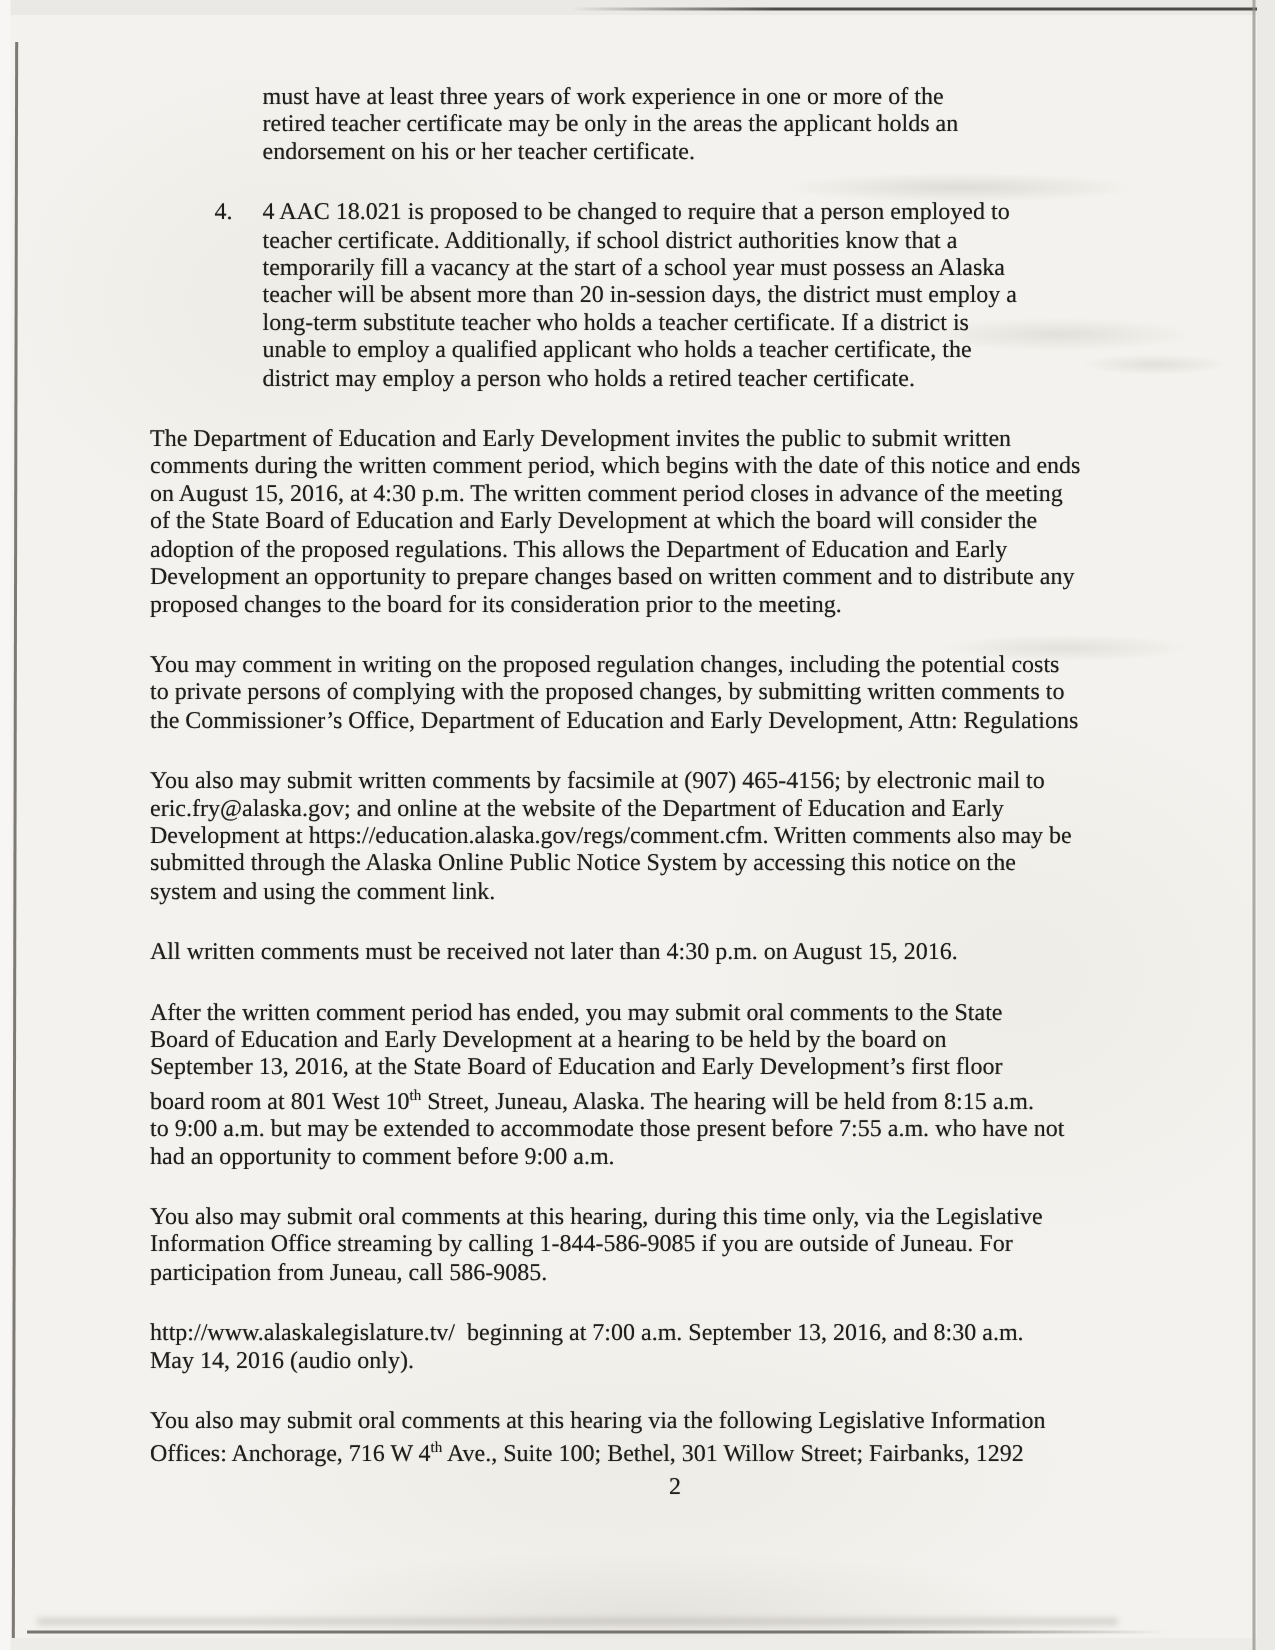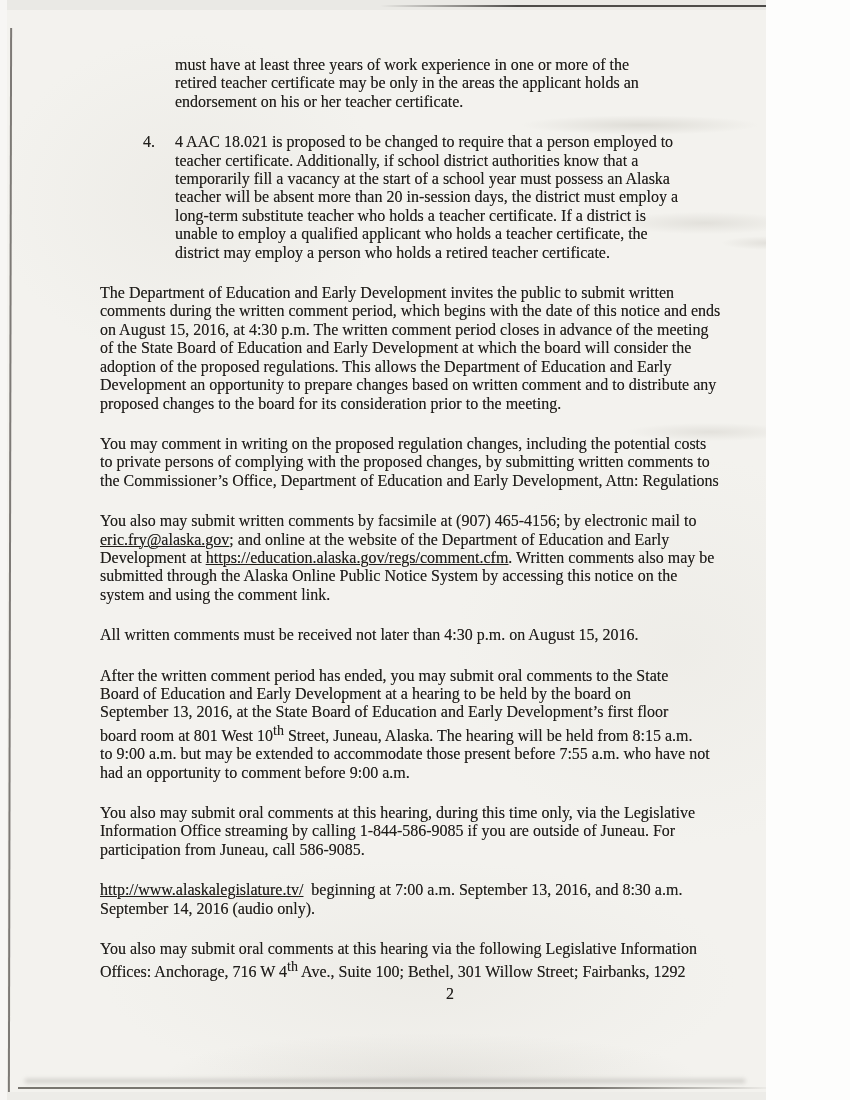--- a/index.html
+++ b/index.html
@@ -2,21 +2,21 @@
 <html><head>
 <meta charset="utf-8">
 <style>
   html,body{margin:0;padding:0;}
   body{
     width:850px;height:1100px;
     background:#fdfdfc;
     font-family:"Liberation Serif","DejaVu Serif",serif;
   }
   .scan{
-    position:relative;width:766px;height:1100px;overflow:hidden;
+    position:relative;width:850px;height:1100px;overflow:hidden;
     background-color:#f3f2ee;
     background-image:
       radial-gradient(ellipse 170px 14px at 640px 125px, rgba(198,195,187,0.45), transparent 70%),
       radial-gradient(ellipse 130px 16px at 705px 223px, rgba(200,197,190,0.40), transparent 70%),
       radial-gradient(ellipse 70px 10px at 770px 243px, rgba(200,197,190,0.40), transparent 70%),
       radial-gradient(ellipse 120px 13px at 710px 432px, rgba(203,200,193,0.40), transparent 70%),
       radial-gradient(ellipse 380px 60px at 430px 1075px, rgba(205,202,195,0.35), transparent 70%),
       radial-gradient(ellipse 260px 220px at 190px 200px, rgba(230,228,222,0.45), transparent 75%),
       radial-gradient(ellipse 300px 260px at 680px 650px, rgba(231,229,223,0.40), transparent 75%),
       radial-gradient(ellipse 420px 160px at 420px 980px, rgba(228,226,220,0.40), transparent 75%);
@@ -40,22 +40,22 @@
     position:absolute;left:100px;top:56px;width:700px;
     font-size:16px;line-height:18.4px;color:#201e1b;
     text-shadow:0 0 0.6px rgba(32,30,27,0.55);
   }
   .block{margin:0 0 22px 0;}
   .block.cont{padding-left:75px;}
   .block.listitem{position:relative;padding-left:75px;}
   .marker{position:absolute;left:43px;top:0;}
   .line{white-space:pre;}
   .b{font-weight:normal;}
-  .u{text-decoration:underline;text-decoration-thickness:1px;text-align:center;}
-  .sup{font-size:14px;vertical-align:6px;}
+  .u{text-decoration-thickness:1px;text-align:center;}
+  .sup{font-size:10px;vertical-align:6px;}
   .pageno{text-align:center;margin-top:-19px;}
 </style>
 </head>
 <body>
 
 <div class="scan">
   <div class="edge edge-top-band"></div>
   <div class="edge edge-bottom-band"></div>
   <div class="edge edge-left-strip"></div>
   <div class="edge edge-right-strip"></div>
@@ -114,21 +114,21 @@
         <div class="line"><span>to 9:00 a.m. but may be extended to accommodate those present before 7:55 a.m. who have not</span></div>
         <div class="line"><span>had an opportunity to comment before 9:00 a.m.</span></div>
       </div>
       <div class="block body">
         <div class="line"><span>You also may submit oral comments at this hearing, during this time only, via the Legislative</span></div>
         <div class="line"><span>Information Office streaming by calling 1-844-586-9085 if you are outside of Juneau. For</span></div>
         <div class="line"><span>participation from Juneau, call 586-9085.</span></div>
       </div>
       <div class="block body">
         <div class="line"><span class="u">http://www.alaskalegislature.tv/</span><span>  beginning at 7:00 a.m. September 13, 2016, and 8:30 a.m.</span></div>
-        <div class="line"><span>September 14, 2016 (audio only).</span></div>
+        <div class="line"><span>May 14, 2016 (audio only).</span></div>
       </div>
       <div class="block body">
         <div class="line"><span>You also may submit oral comments at this hearing via the following Legislative Information</span></div>
         <div class="line"><span>Offices: Anchorage, 716 W 4</span><span class="sup">th</span><span> Ave., Suite 100; Bethel, 301 Willow Street; Fairbanks, 1292</span></div>
       </div>
       <div class="pageno">2</div>
     </div>
 </div>
 
 </body></html>

